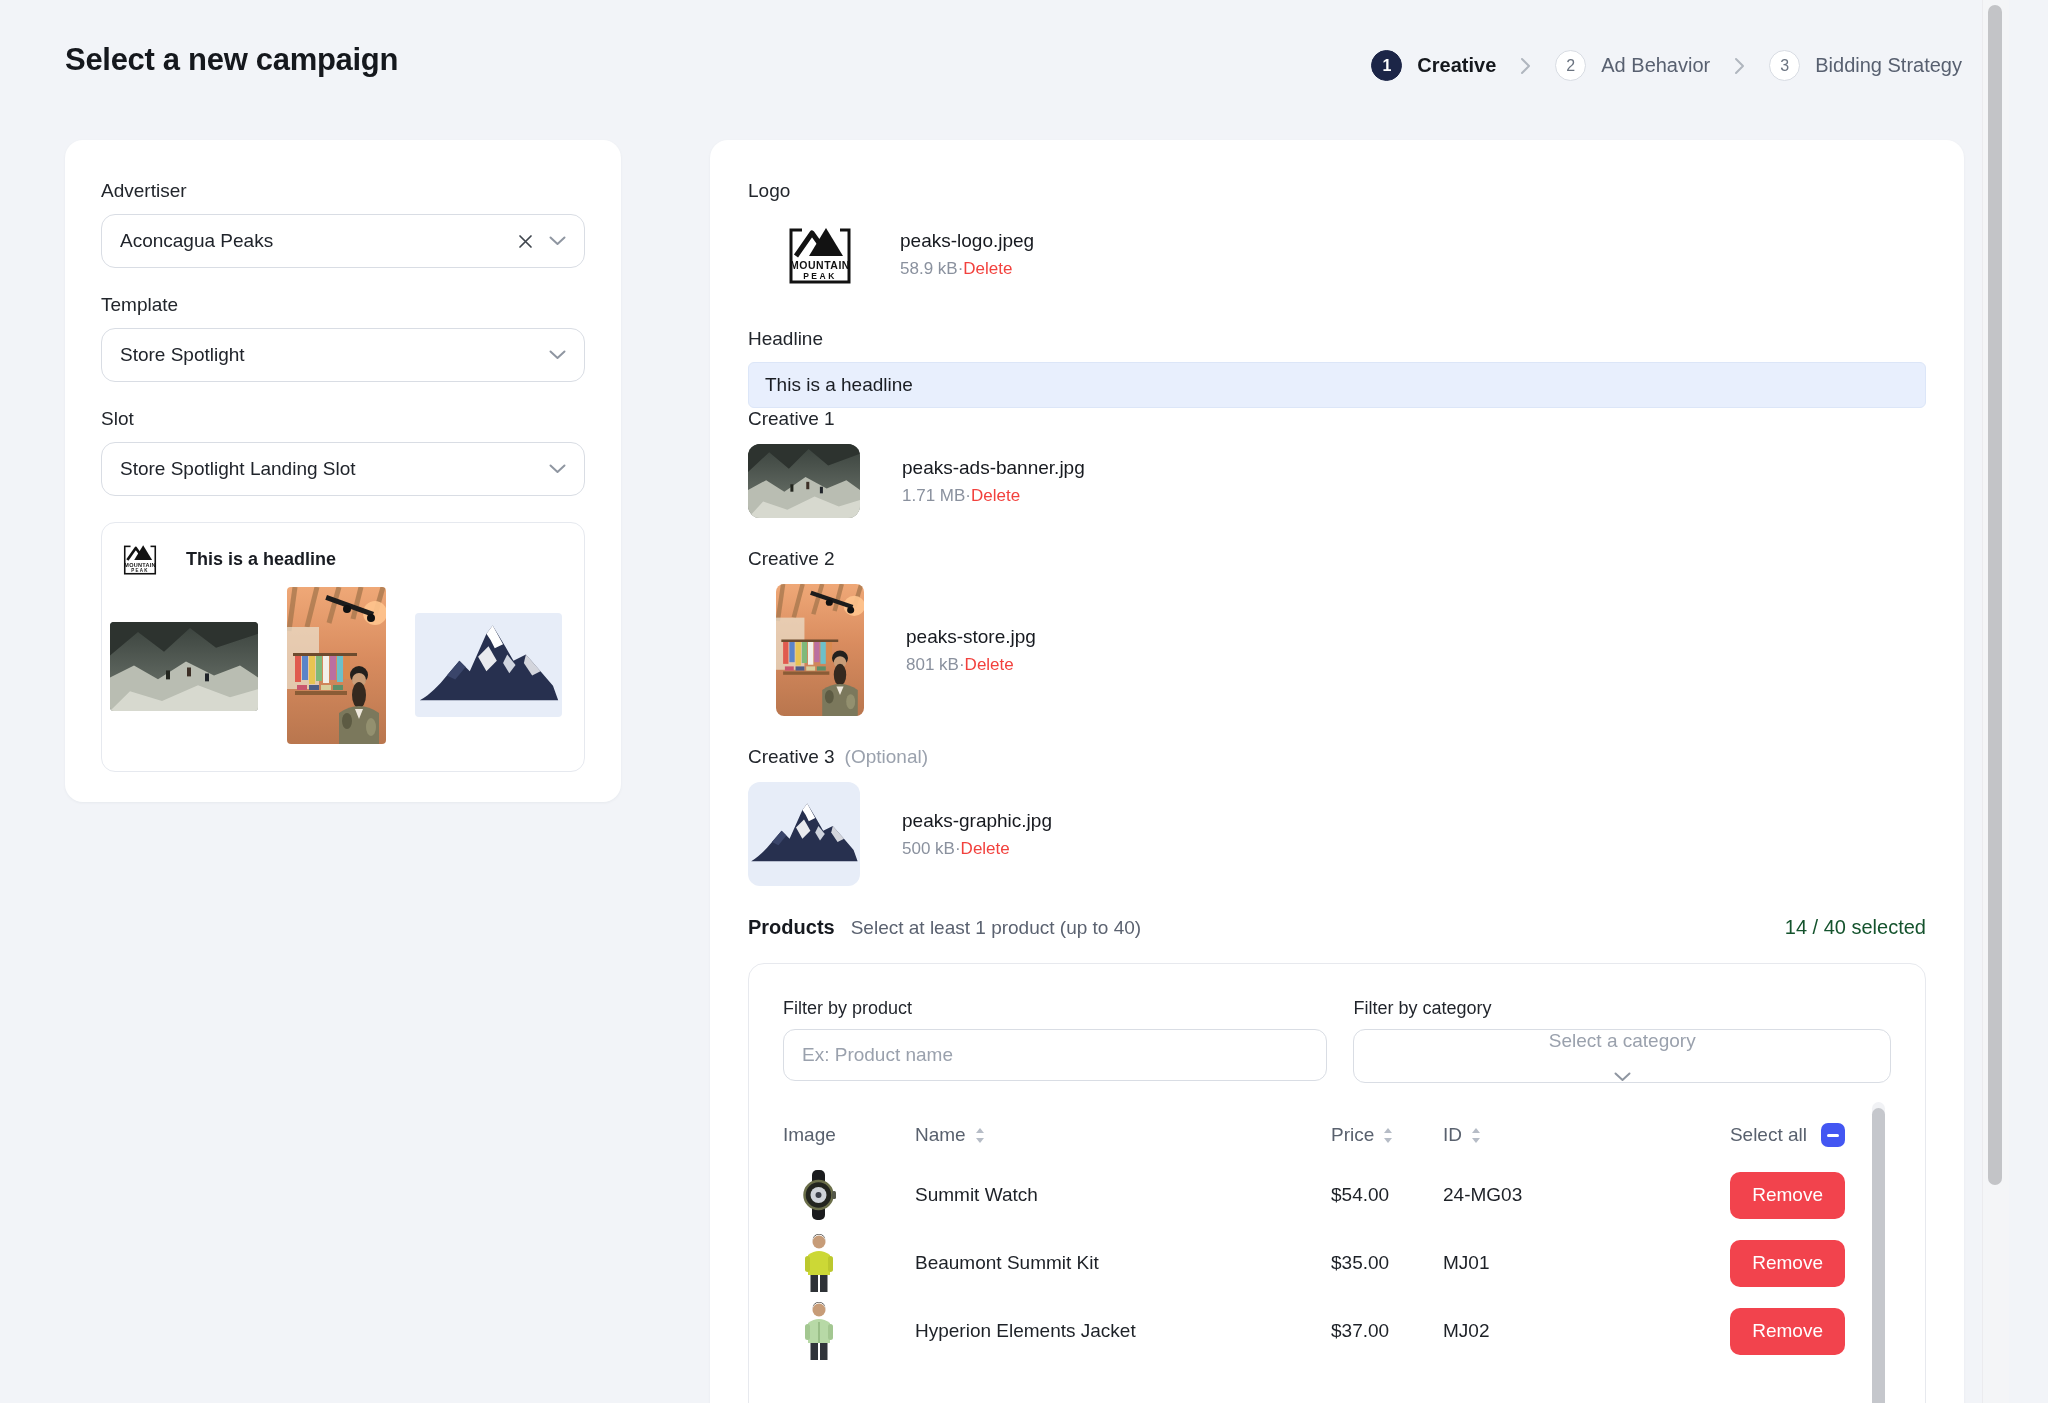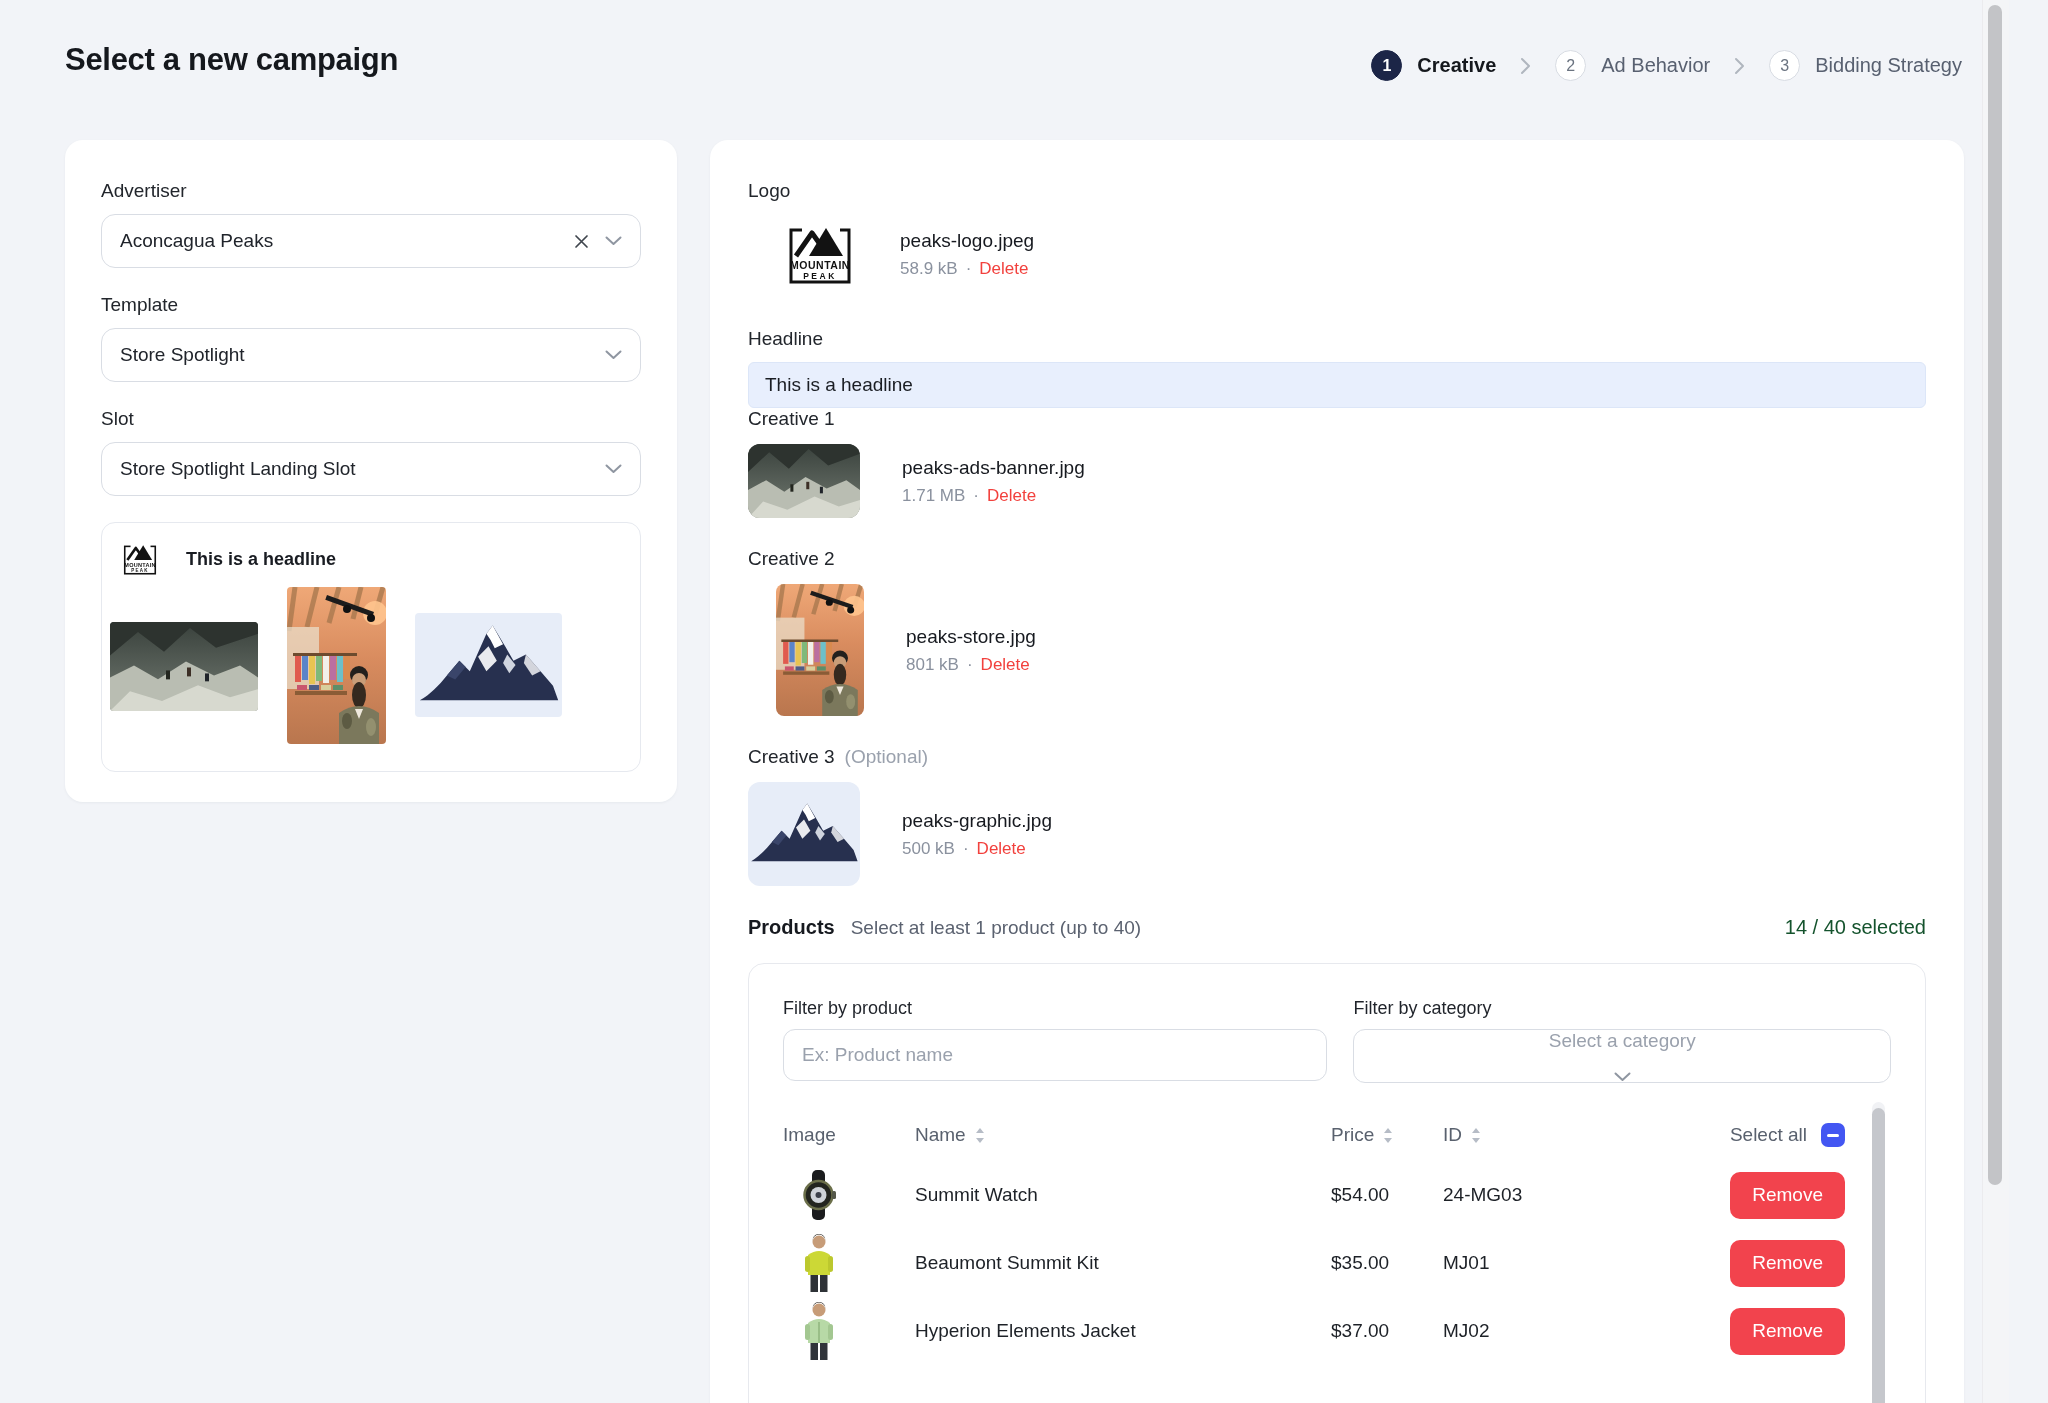--- a/index.html
+++ b/index.html
@@ -14,41 +14,41 @@
   .stepper{position:absolute;top:50px;right:86px;display:flex;align-items:center;gap:24px;}
   .step{display:flex;align-items:center;gap:15px;cursor:pointer;}
   .step-circle{width:31px;height:31px;border-radius:50%;display:flex;align-items:center;justify-content:center;
     font-size:16px;background:#fff;border:1.5px solid #d8dce3;color:#6a7380;box-sizing:border-box;}
   .step.active .step-circle{background:#1c2547;border-color:#1c2547;color:#fff;font-weight:600;}
   .step-label{font-size:20px;color:#586070;}
   .step.active .step-label{color:#15181d;font-weight:600;}
   .step-chevron{color:#b0b6bf;display:flex;}
   
   .card{position:absolute;background:#fff;border-radius:18px;box-shadow:0 1px 3px rgba(25,35,60,.05);box-sizing:border-box;}
-  .card-left{left:65px;top:140px;width:612px;height:662px;padding:40px 36px;}
+  .card-left{left:65px;top:140px;width:556px;height:662px;padding:40px 36px;}
   .card-right{left:710px;top:140px;width:1254px;height:1310px;padding:40px 38px;}
   
   .field-label{font-size:19px;font-weight:500;color:#22262c;margin-bottom:12px;}
   .select{height:52px;border:1px solid #d9dde4;border-radius:14px;display:flex;align-items:center;
     padding:0 18px;font-size:19px;color:#20242b;background:#fff;cursor:pointer;margin-bottom:26px;}
   .select .grow{flex:1;}
   .icon-gap{display:flex;align-items:center;gap:16px;}
   .placeholder-text{color:#9aa1ad;}
   
   .preview-box{border:1px solid #e6e9ef;border-radius:14px;height:250px;position:relative;box-sizing:border-box;}
   .preview-head{position:absolute;left:18px;top:16px;display:flex;align-items:center;gap:26px;}
   .preview-headline{font-size:18px;font-weight:700;color:#191c22;}
   .pimg{position:absolute;border-radius:4px;overflow:hidden;}
   .pimg svg{display:block;width:100%;height:100%;}
   
   .section-label{font-size:19px;font-weight:500;color:#22262c;display:flex;gap:10px;align-items:baseline;}
   .optional{color:#9aa1ad;font-weight:400;}
   .file-row{display:flex;align-items:center;gap:42px;margin-top:14px;}
   .file-name{font-size:19px;font-weight:500;color:#16191f;margin-bottom:7px;}
-  .file-meta{font-size:17px;color:#8a919e;display:flex;gap:8px;align-items:center;}
+  .file-meta{font-size:17px;color:#8a919e;display:flex;align-items:center;}
   .delete-link{color:#f2413d;font-weight:500;cursor:pointer;}
   .thumb{border-radius:10px;overflow:hidden;flex:0 0 auto;}
   .thumb svg{display:block;width:100%;height:100%;}
   .headline-input{margin-top:12px;width:100%;height:46px;background:#e8effd;border:1px solid #dce6f8;border-radius:6px;
     font-size:19px;color:#1a1d23;padding:0 16px;box-sizing:border-box;font-family:inherit;outline:none;}
   
   .products-header{display:flex;align-items:baseline;gap:16px;margin-top:30px;}
   .products-title{font-size:20px;font-weight:700;color:#16191f;}
   .products-sub{font-size:19px;color:#5b6270;}
   .products-count{margin-left:auto;font-size:20px;color:#14532d;}

